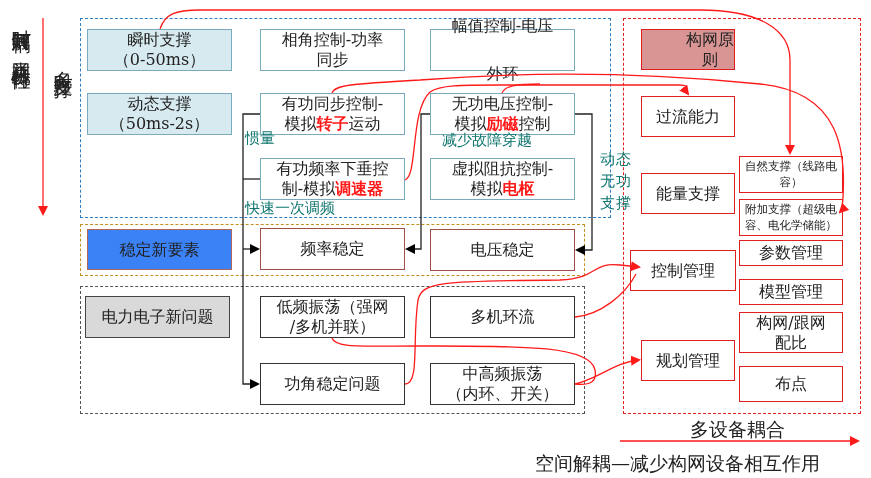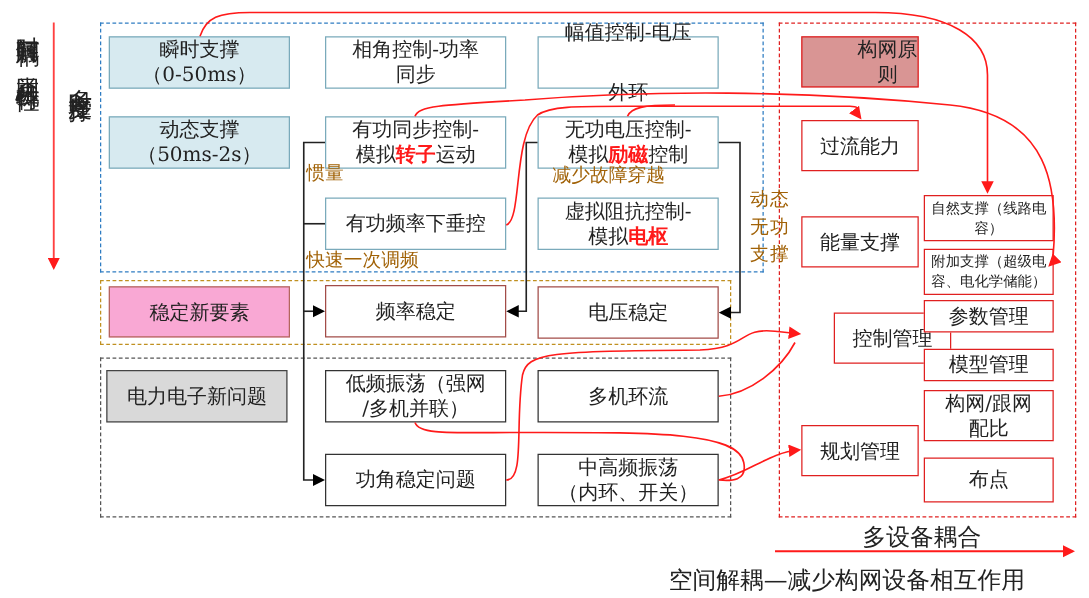--- a/index.html
+++ b/index.html
@@ -3,30 +3,30 @@
   <meta charset="utf-8">
   <style>
     html, body { margin: 0; padding: 0; background: #ffffff; }
     body { width: 871px; height: 478px; position: relative; overflow: hidden;
            font-family: "DejaVu Serif", "Liberation Serif", serif; color: #222; }
     .abs { position: absolute; }
     .box { position: absolute; box-sizing: border-box; display: flex; align-items: center;
            justify-content: center; text-align: center; line-height: 1.25; font-size: 16px; }
     .blue-box { border: 1.5px solid #7aaabb; background: #ffffff; }
     .lightblue { background: #d7eaf0; border: 1.5px solid #7aaabb; }
-    .tan-box { background: #f9a8d4; border: 1.5px solid #b3665d; }
+    .tan-box { background: #3b82f6; border: 1.5px solid #b3665d; }
     .stab-box { background: #ffffff; border: 1.5px solid #a24c48; }
     .gray-box { background: #d9d9d9; border: 1.5px solid #444; }
     .dark-box { background: #ffffff; border: 1.5px solid #333; }
     .red-box { background: #ffffff; border: 1.5px solid #e02020; }
     .pink-box { background: #d99594; border: 1.5px solid #e02020; padding-left: 44px; }
     .dash { position: absolute; box-sizing: border-box; }
     .vtext { position: absolute; writing-mode: vertical-rl; text-orientation: upright;
              font-size: 19px; letter-spacing: 2px; line-height: 1; }
-    .blue-label { position: absolute; color: #a16207; font-size: 15px; }
+    .blue-label { position: absolute; color: #0f766e; font-size: 15px; }
     .hl { color: #ff1a1a; font-weight: bold; }
     .small { font-size: 11.5px; line-height: 1.35; font-family: "DejaVu Sans", "Liberation Sans", sans-serif; }
     svg.overlay { position: absolute; left: 0; top: 0; pointer-events: none; }
   </style>
 </head>
 <body>
 
 <div class="vtext" style="left:12px; top:14px;">时间解耦—类同步机特性</div>
 <div class="vtext" style="left:54px; top:56px;">多时序支撑</div>
 
@@ -54,20 +54,21 @@
 <div class="box blue-box" style="left:260px; top:93px; width:145px; height:42px; flex-direction:column;">
   <span>有功同步控制-</span>
   <span><span>模拟</span><span class="hl">转子</span><span>运动</span></span>
 </div>
 <div class="box blue-box" style="left:430px; top:93px; width:145px; height:42px; flex-direction:column;">
   <span>无功电压控制-</span>
   <span><span>模拟</span><span class="hl">励磁</span><span>控制</span></span>
 </div>
 <div class="box blue-box" style="left:260px; top:158px; width:145px; height:42px; flex-direction:column;">
   <span>有功频率下垂控</span>
+  <span><span>制-模拟</span><span class="hl">调速器</span></span>
 </div>
 <div class="box blue-box" style="left:430px; top:158px; width:145px; height:42px; flex-direction:column;">
   <span>虚拟阻抗控制-</span>
   <span><span>模拟</span><span class="hl">电枢</span></span>
 </div>
 
 <div class="blue-label" style="left:245px; top:129px;">惯量</div>
 <div class="blue-label" style="left:245px; top:199px;">快速一次调频</div>
 <div class="blue-label" style="left:442px; top:131px;">减少故障穿越</div>
 <div class="blue-label" style="left:600px; top:148px; width:34px; line-height:22px; letter-spacing:1px;">动态无功支撑</div>
@@ -102,21 +103,21 @@
 
 <div class="box pink-box" style="left:641px; top:29px; width:94px; height:41px;">
   <span>构网原则</span>
 </div>
 <div class="box red-box" style="left:641px; top:96px; width:94px; height:41px;">
   <span>过流能力</span>
 </div>
 <div class="box red-box" style="left:641px; top:173px; width:94px; height:41px;">
   <span>能量支撑</span>
 </div>
-<div class="box red-box" style="left:667px; top:250px; width:94px; height:41px;">
+<div class="box red-box" style="left:630px; top:250px; width:106px; height:41px;">
   <span>控制管理</span>
 </div>
 <div class="box red-box" style="left:641px; top:340px; width:94px; height:41px;">
   <span>规划管理</span>
 </div>
 <div class="box red-box small" style="left:739px; top:156px; width:104px; height:37px; padding:16px 4px;">
   <span>自然支撑（线路电容）</span>
 </div>
 <div class="box red-box small" style="left:739px; top:199px; width:104px; height:37px; padding:0 4px;">
   <span>附加支撑（超级电容、电化学储能）</span>

